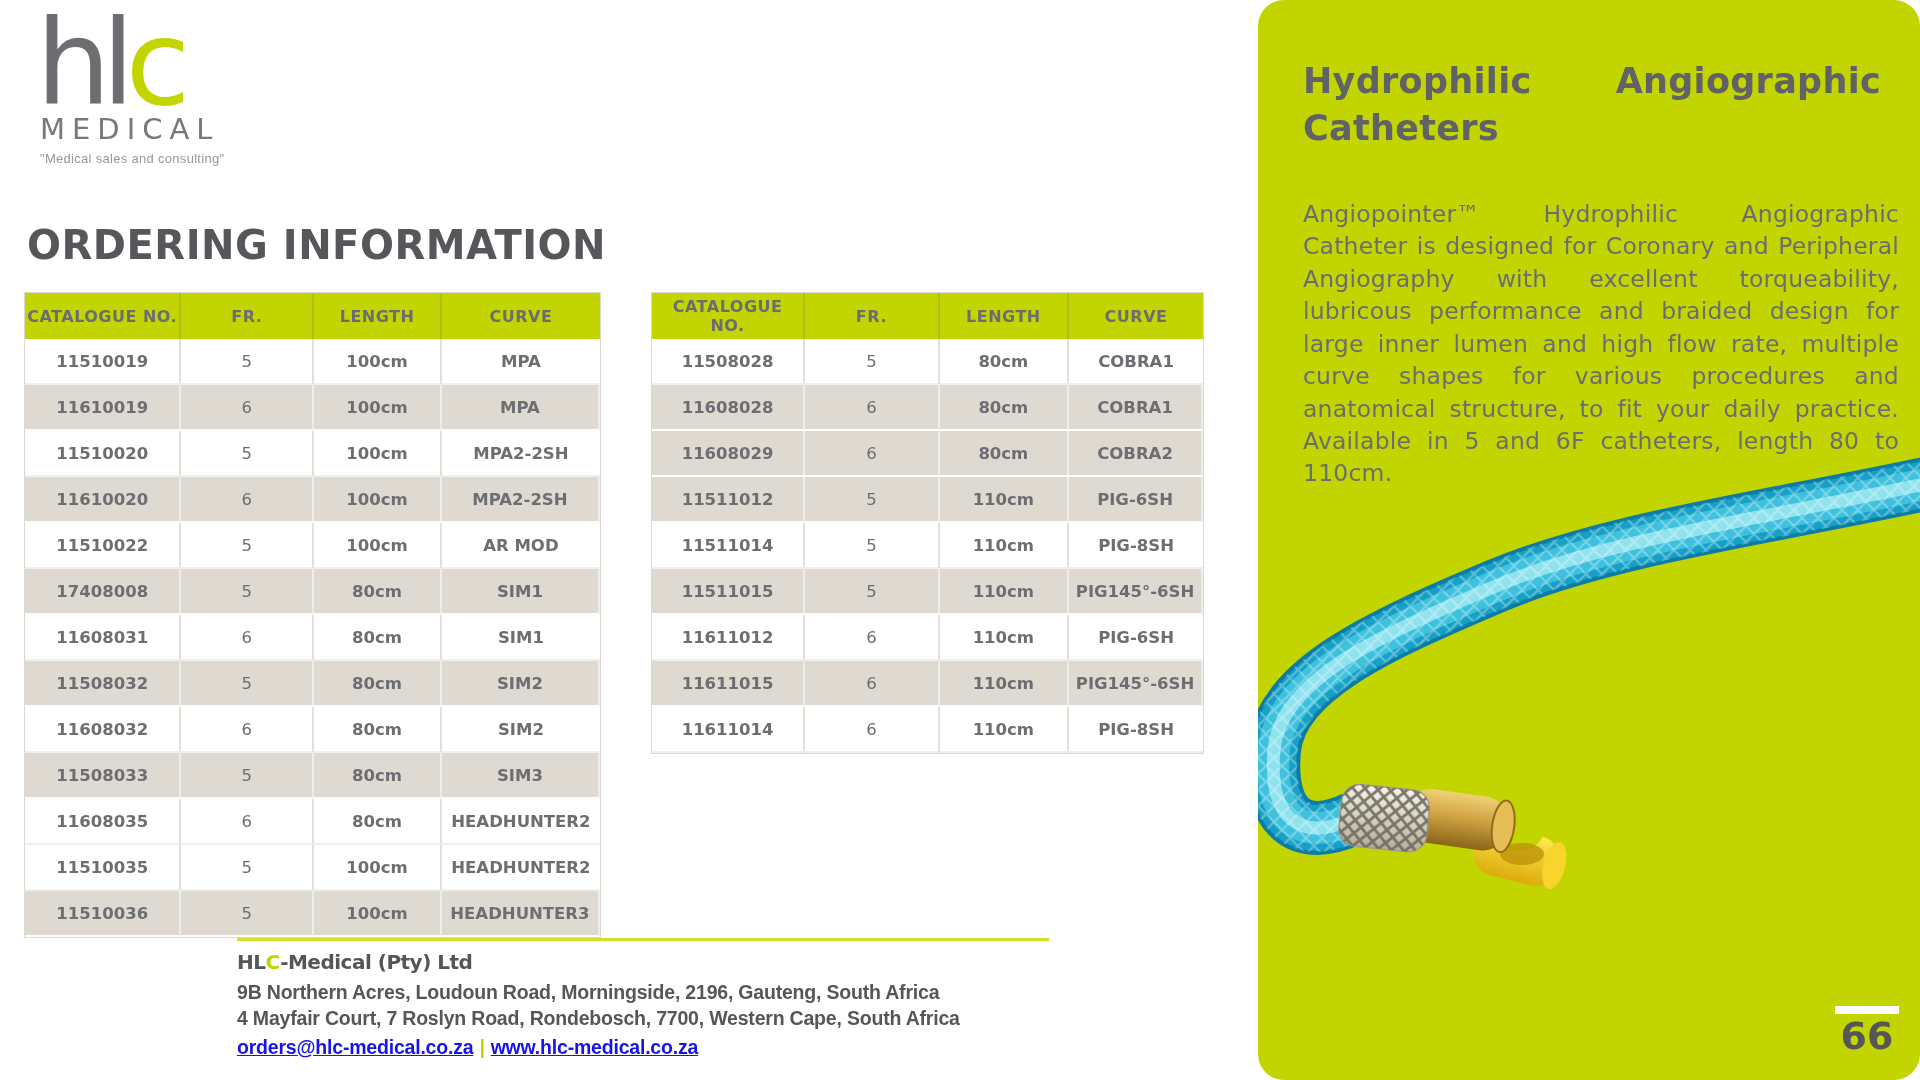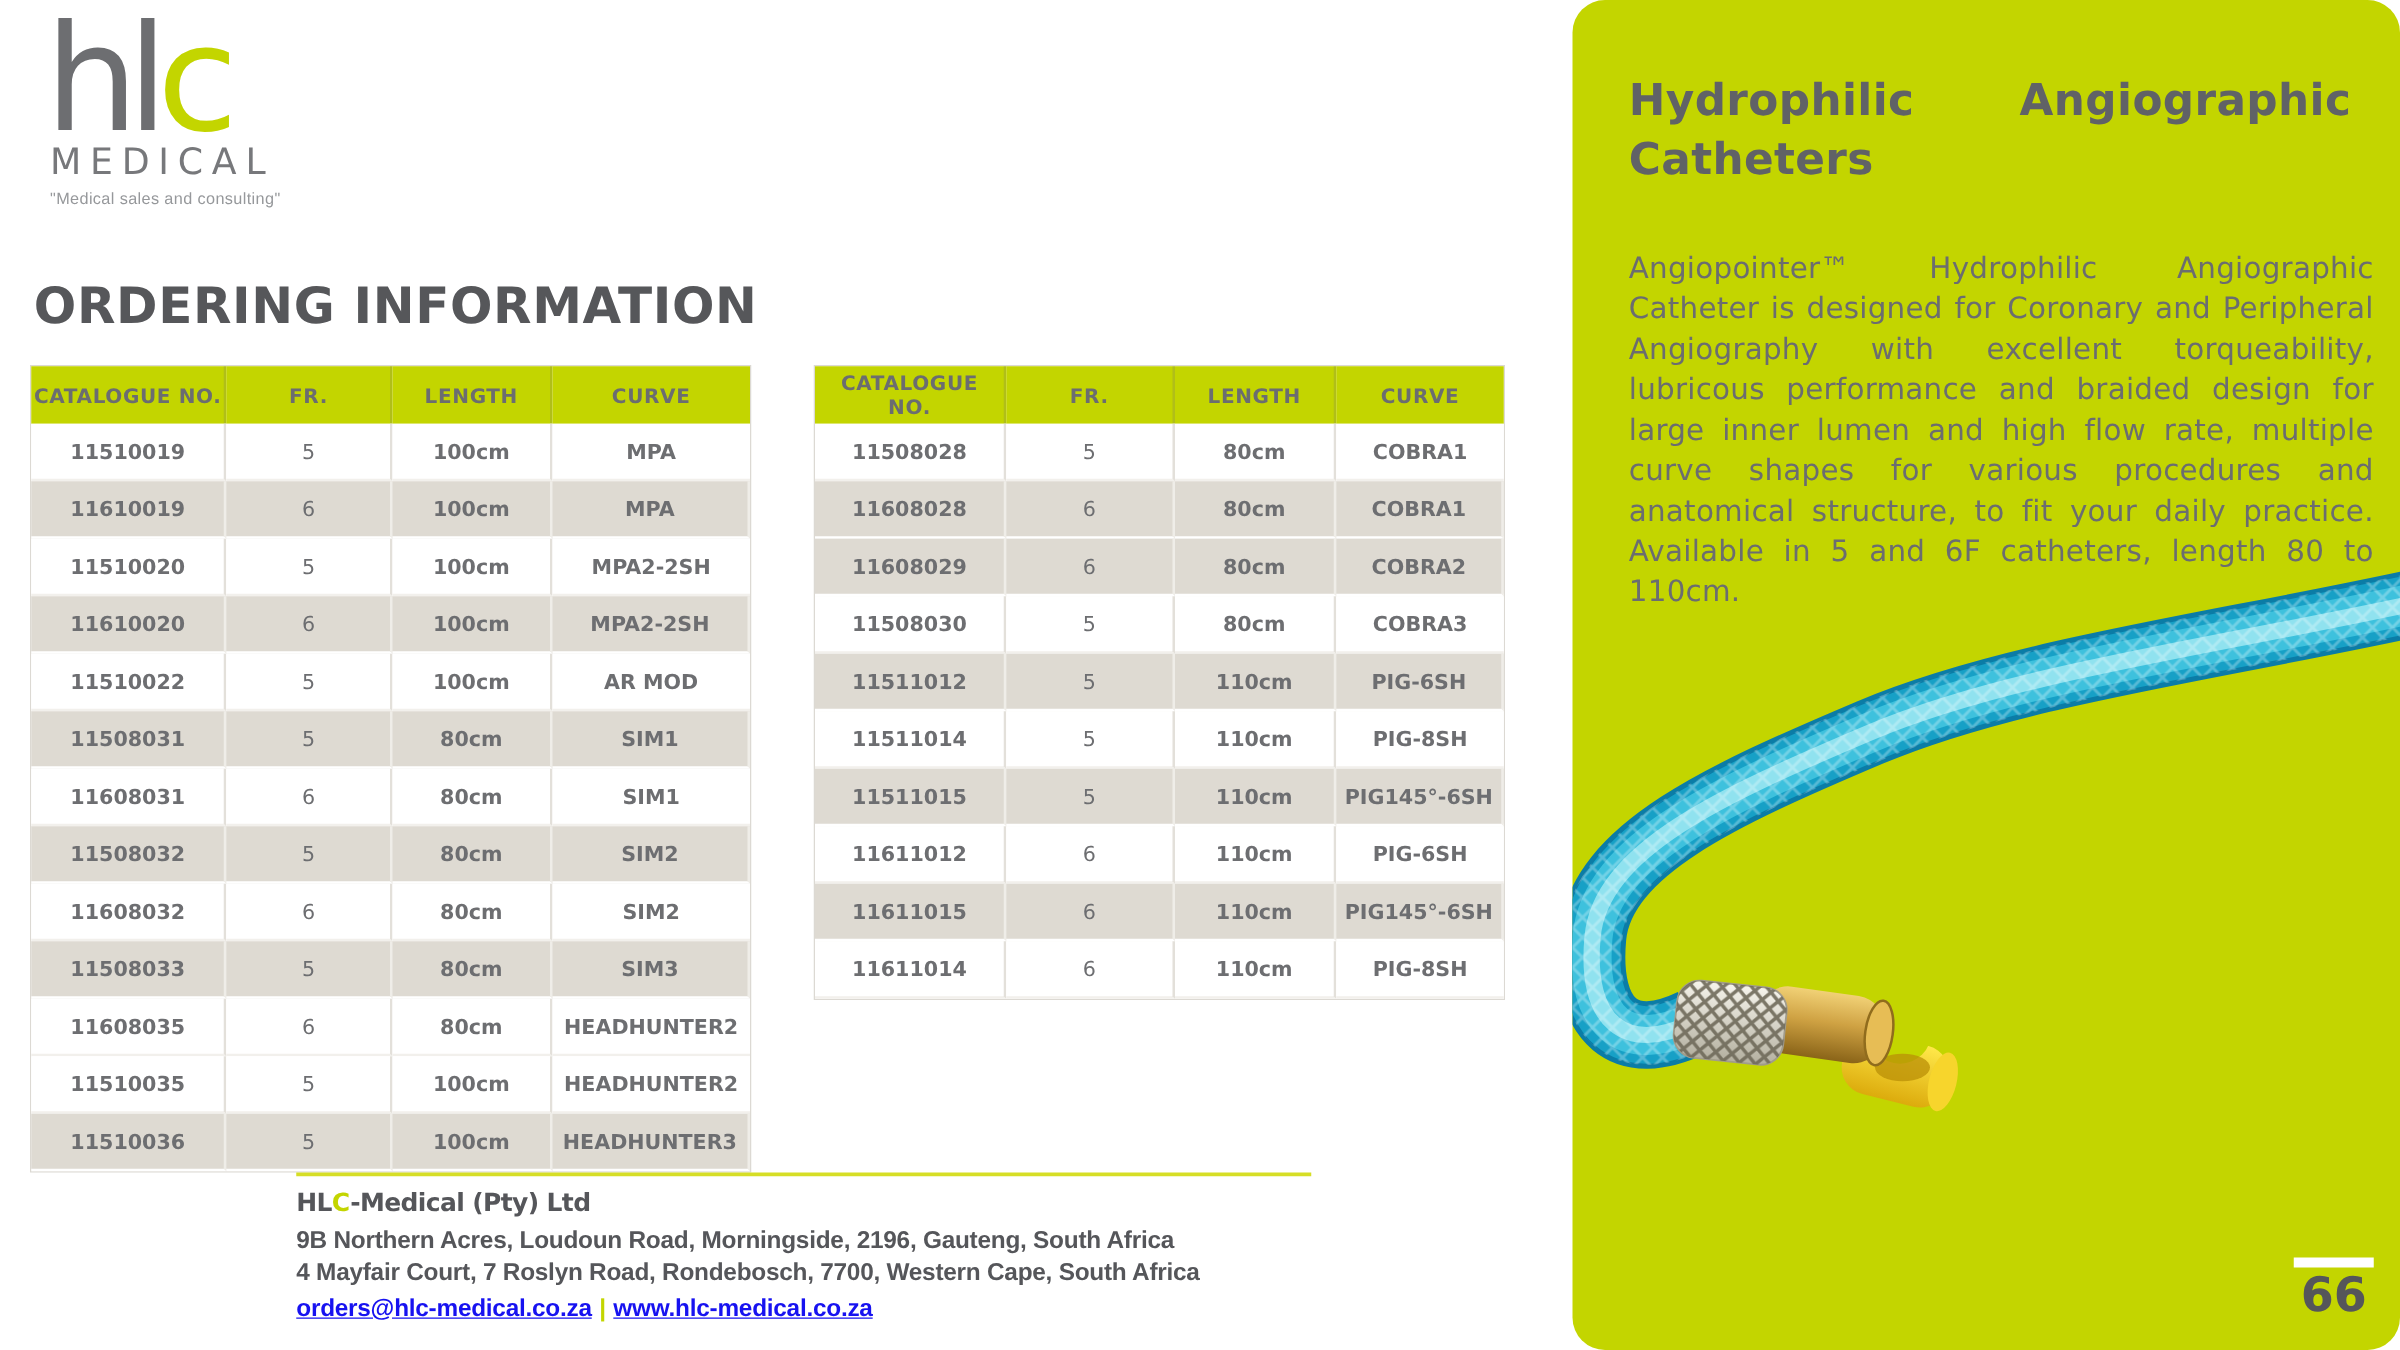--- a/index.html
+++ b/index.html
@@ -110,21 +110,21 @@
           <td>100cm</td>
           <td>MPA2-2SH</td>
         </tr>
         <tr>
           <td>11510022</td>
           <td>5</td>
           <td>100cm</td>
           <td>AR MOD</td>
         </tr>
         <tr class="alt">
-          <td>11508031</td>
+          <td>17408008</td>
           <td>5</td>
           <td>80cm</td>
           <td>SIM1</td>
         </tr>
         <tr>
           <td>11608031</td>
           <td>6</td>
           <td>80cm</td>
           <td>SIM1</td>
         </tr>
@@ -193,26 +193,20 @@
           <td>11608028</td>
           <td>6</td>
           <td>80cm</td>
           <td>COBRA1</td>
         </tr>
         <tr class="alt">
           <td>11608029</td>
           <td>6</td>
           <td>80cm</td>
           <td>COBRA2</td>
-        </tr>
-        <tr>
-          <td>11508030</td>
-          <td>5</td>
-          <td>80cm</td>
-          <td>COBRA3</td>
         </tr>
         <tr class="alt">
           <td>11511012</td>
           <td>5</td>
           <td>110cm</td>
           <td>PIG-6SH</td>
         </tr>
         <tr>
           <td>11511014</td>
           <td>5</td>

